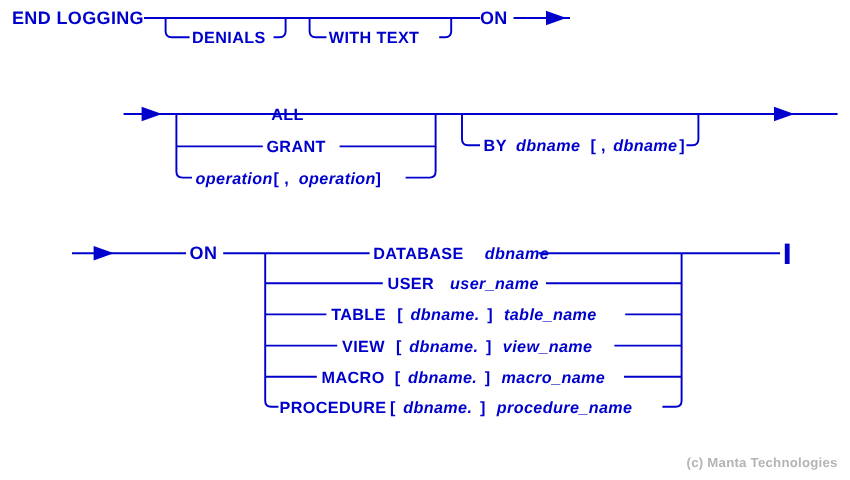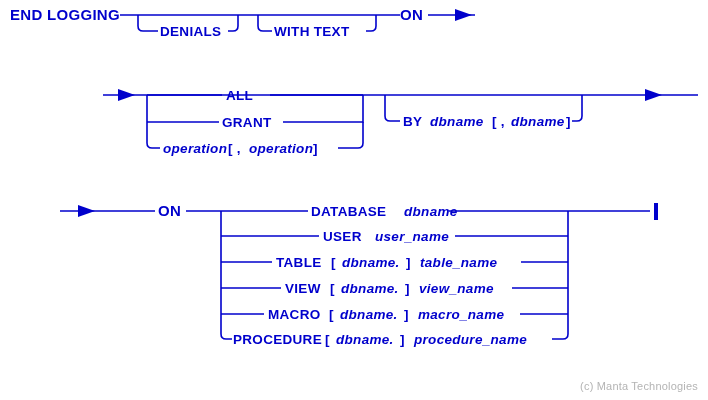--- a/index.html
+++ b/index.html
@@ -19,21 +19,21 @@
   .lbl.kw{font-style:normal;}
   .lbl.var{font-style:italic;}
   .lbl.big{font-size:15px;}
   .wire{stroke:#0000cc;stroke-width:1.6;fill:none;stroke-linecap:butt;}
   .arrow{fill:#0000cc;stroke:none;}
   .term{fill:#0000cc;stroke:none;}
   .credit{
     position:absolute;right:10px;bottom:8px;
     color:#b4b4b4;
     font-family:"Liberation Sans", sans-serif;
-    font-weight:normal;
+    font-weight:bold;
     font-size:11px;
     letter-spacing:0.2px;
   }
 </style>
 </head>
 <body>
 
 <svg id="diagram" viewBox="0 0 708 400">
 
   <g>

